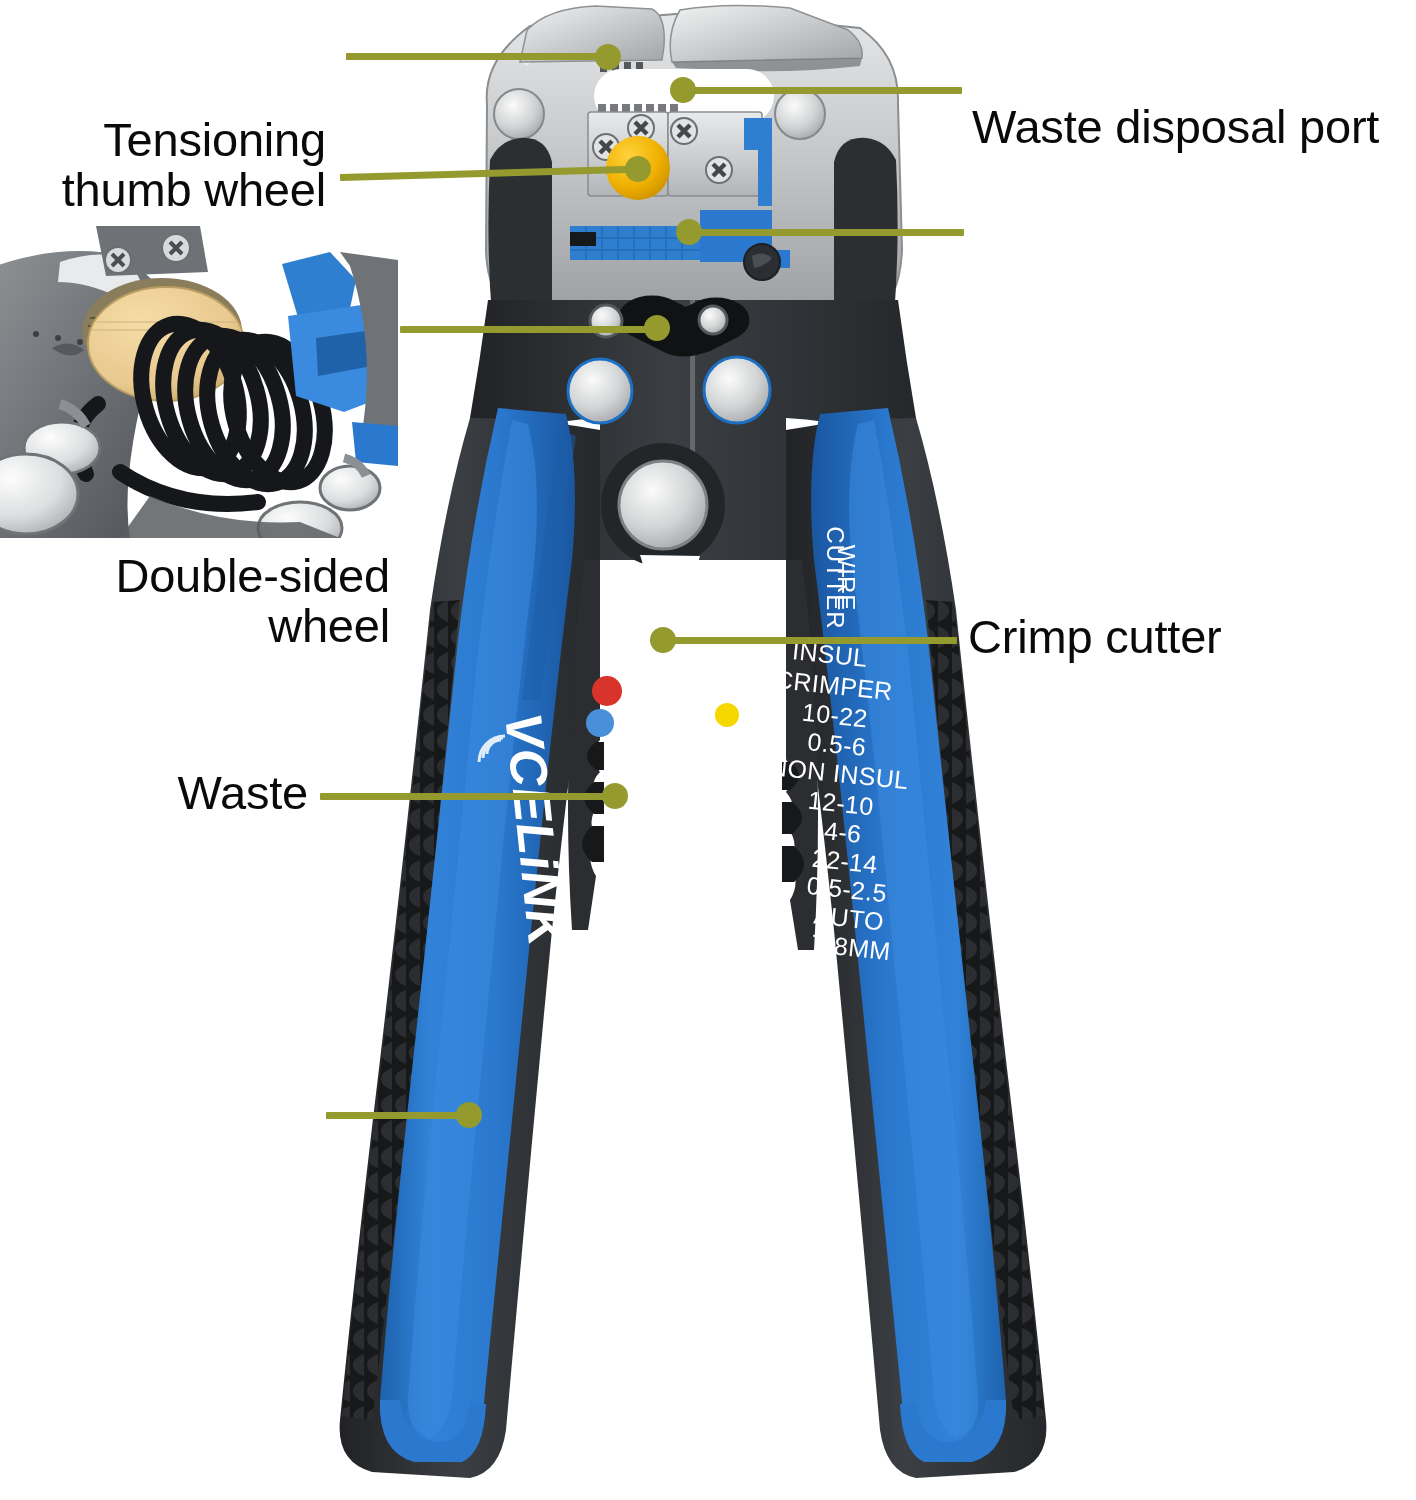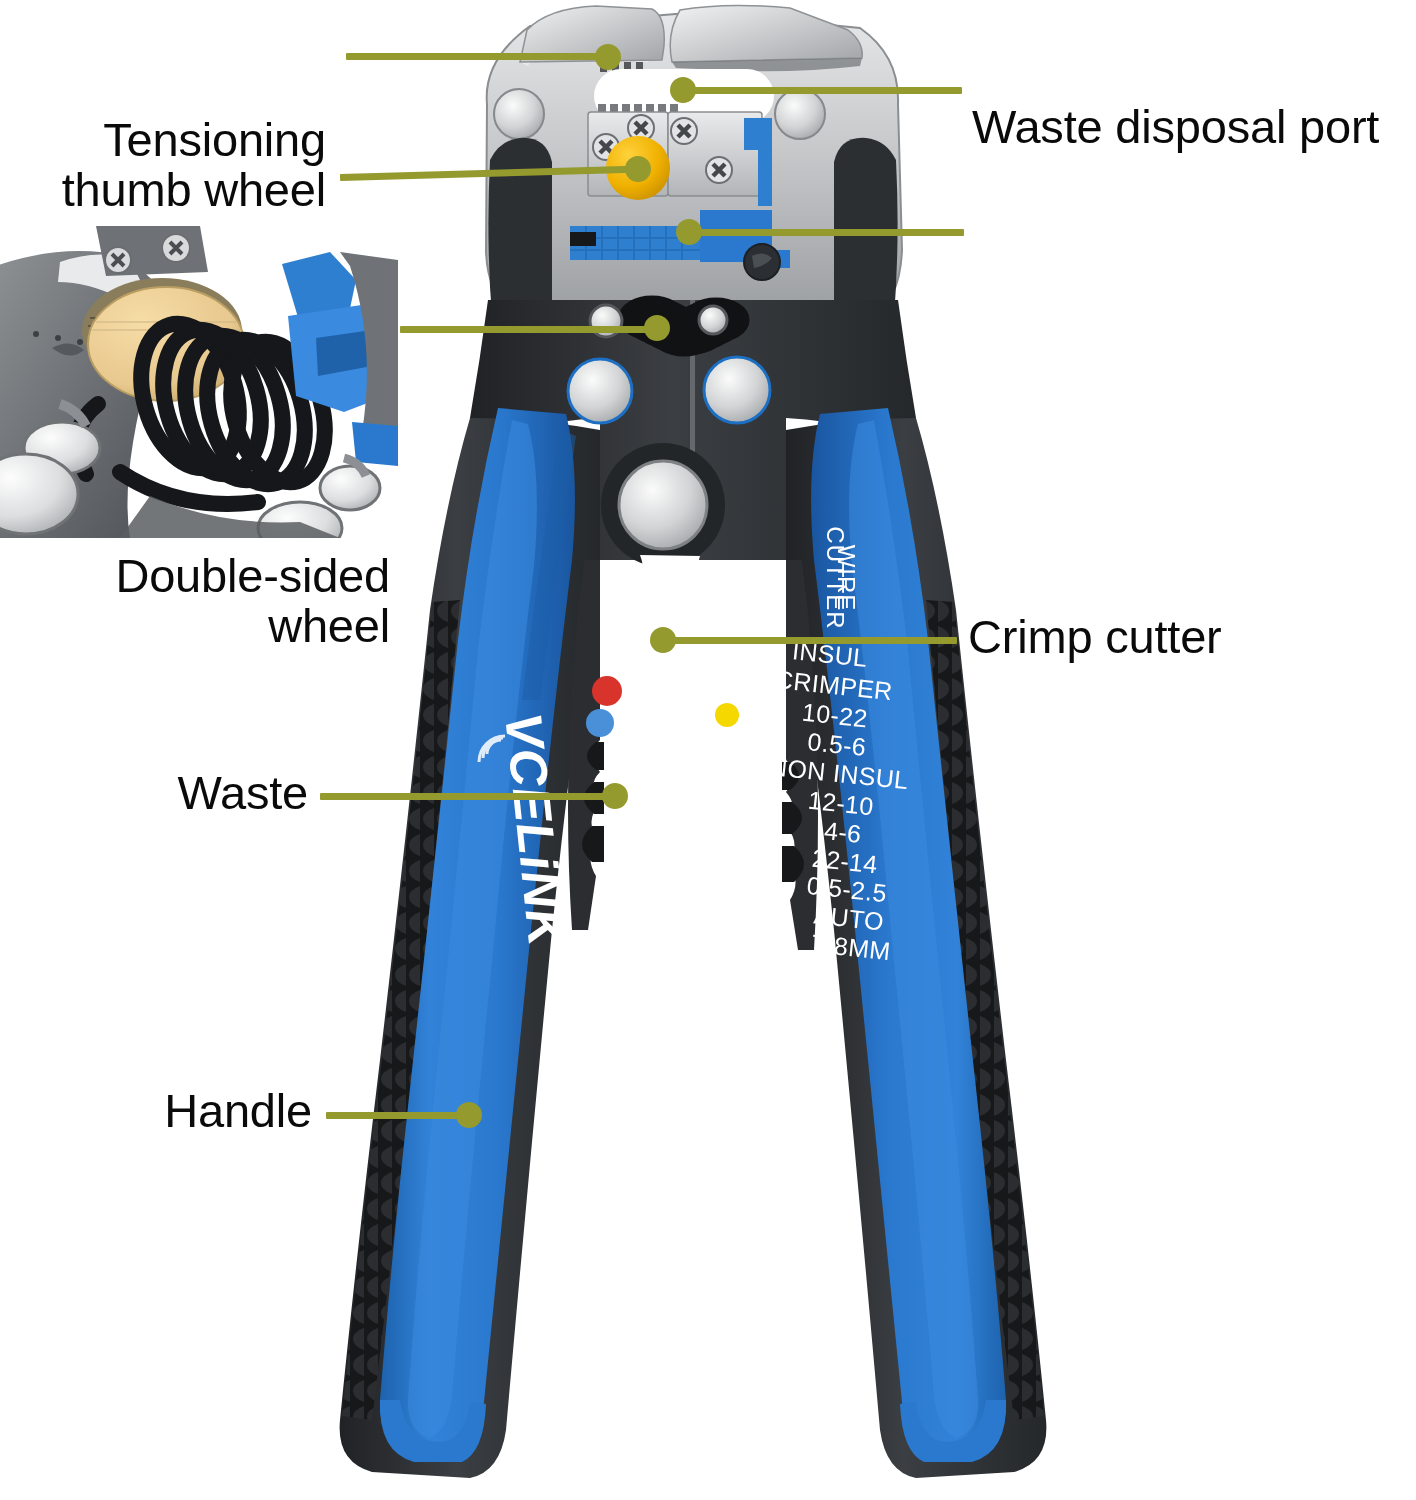--- a/index.html
+++ b/index.html
@@ -379,20 +379,19 @@
 
 
   <div class="lbl r" style="left:0px; top:107px; width:326px;margin-top:8px;">Tensioning
 thumb wheel</div>
 
   <div class="lbl r" style="left:0px; top:551px; width:390px;">Double-sided
 wheel</div>
 
   <div class="lbl r" style="left:0px; top:768px; width:308px;">Waste</div>
 
-  <div class="lbl r" style="left:0px; top:1086px; width:312px;">Handle</div>
 
   <div class="lbl l" style="left:972px; top:62px; width:444px;margin-top:40px;">Waste disposal port</div>
 
 
   <div class="lbl l" style="left:968px; top:612px; width:430px;">Crimp cutter</div>
 
 </div>
 
 </body></html>

